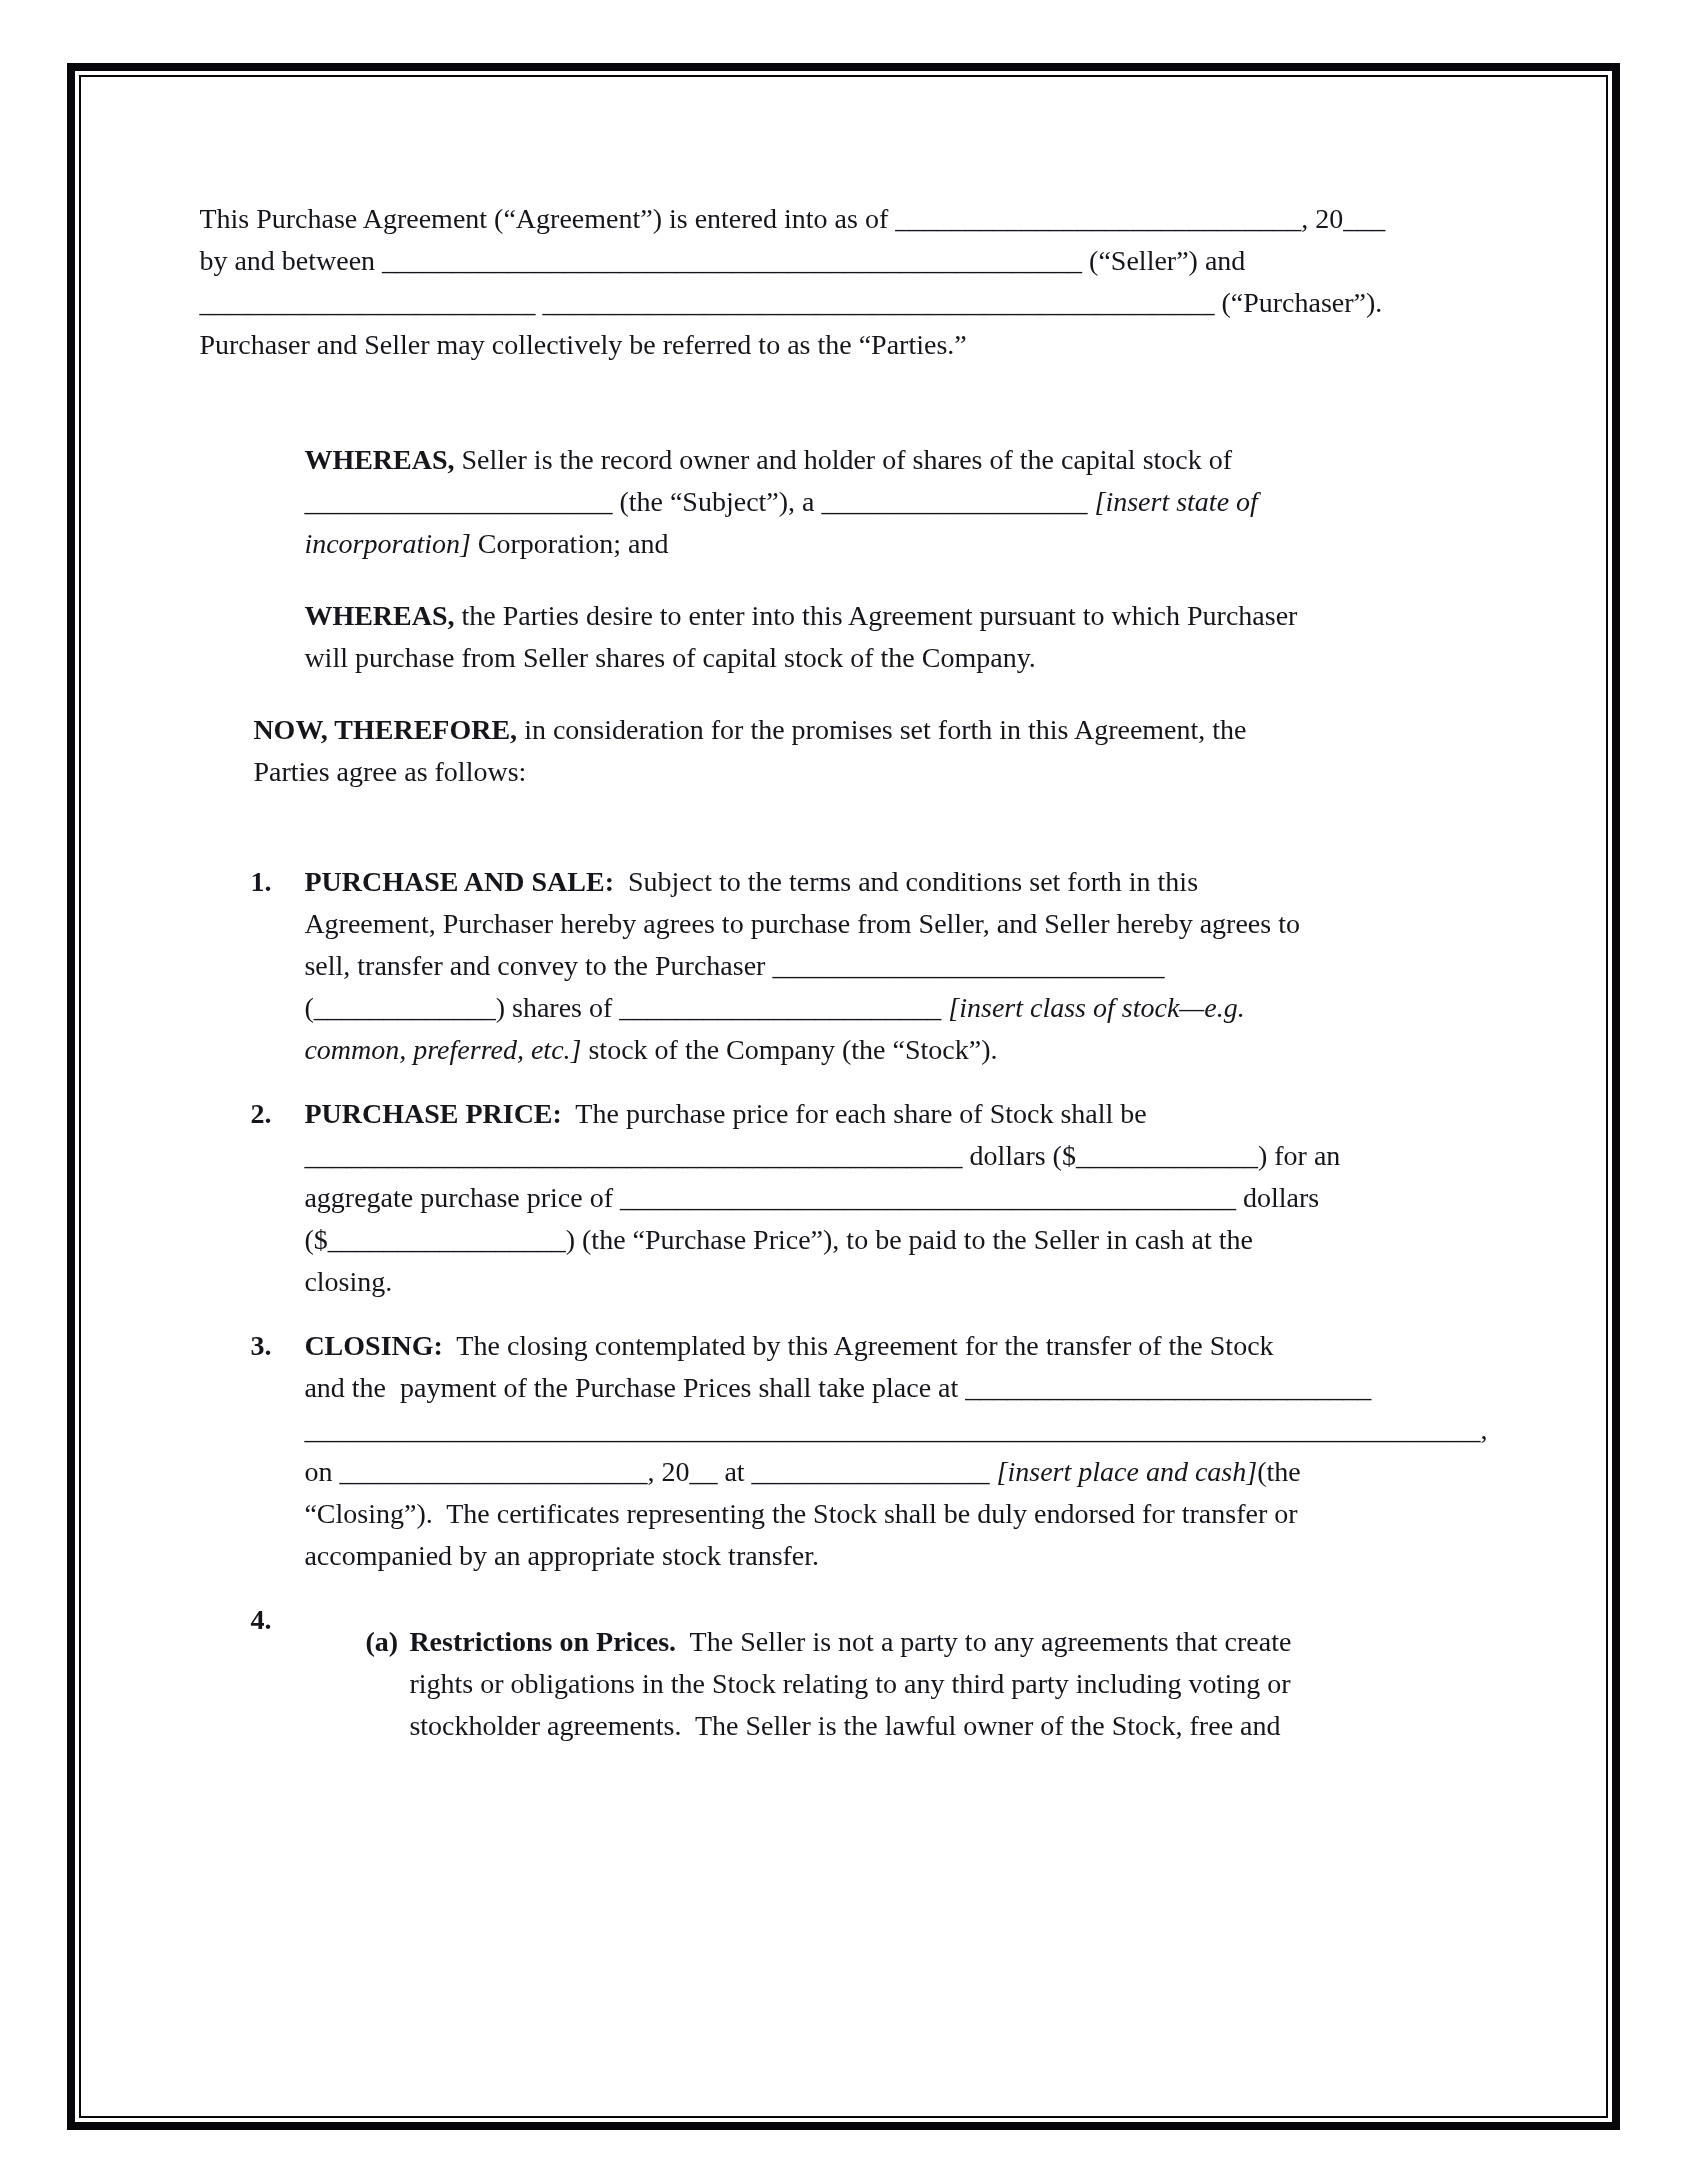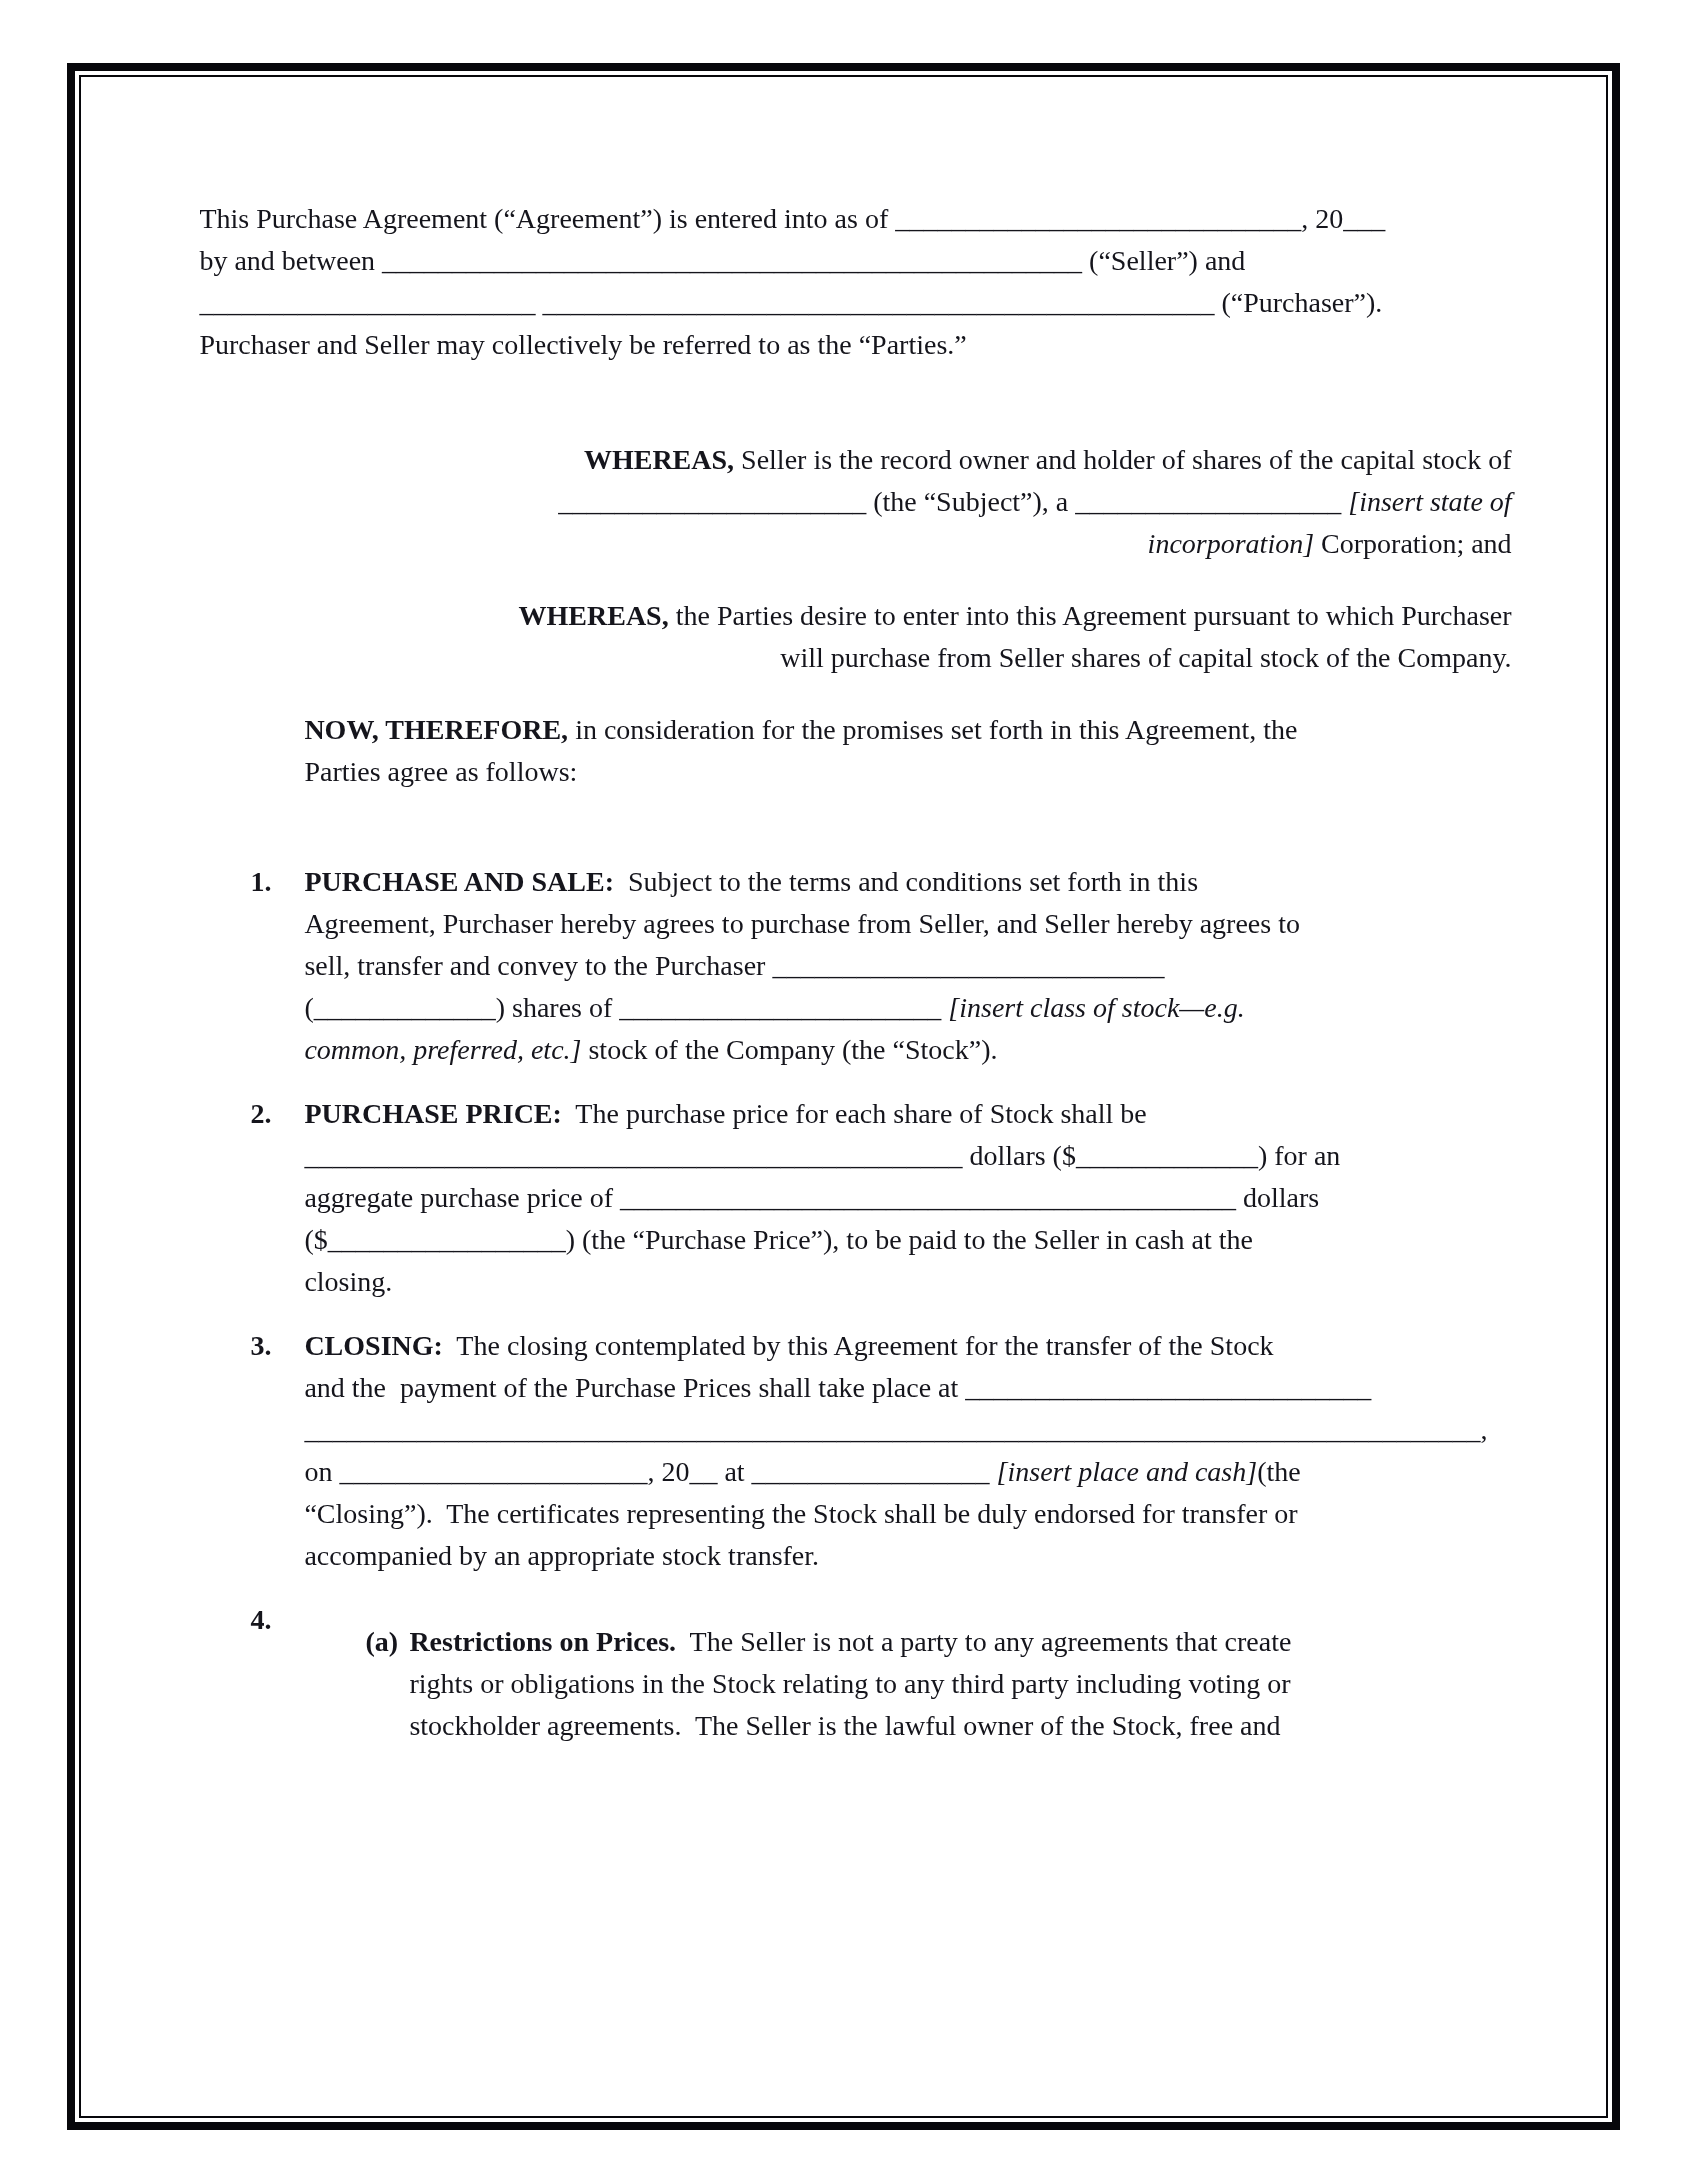--- a/index.html
+++ b/index.html
@@ -41,22 +41,22 @@
     line-height: 44px;
     letter-spacing: 0.9px;
     margin-bottom: 124px;
   }
   .par {
     font-size: 28px;
     line-height: 42px;
     white-space: pre-wrap;
   }
   .p-intro { margin-bottom: 73px; }
-  .recital { margin-left: 105px; margin-bottom: 30px; text-align: right; }
-  .nt { margin-left: 105px; margin-bottom: 68px; }
+  .recital { margin-left: 105px; margin-bottom: 30px; }
+  .nt { margin-left: 54px; margin-bottom: 68px; }
   .item { display: flex; margin-bottom: 22px; }
   .item-num {
     flex: none;
     width: 105px;
     padding-left: 51px;
     font-weight: bold;
     font-size: 28px;
     line-height: 42px;
   }
   .item-body { flex: 1; min-width: 0; }

